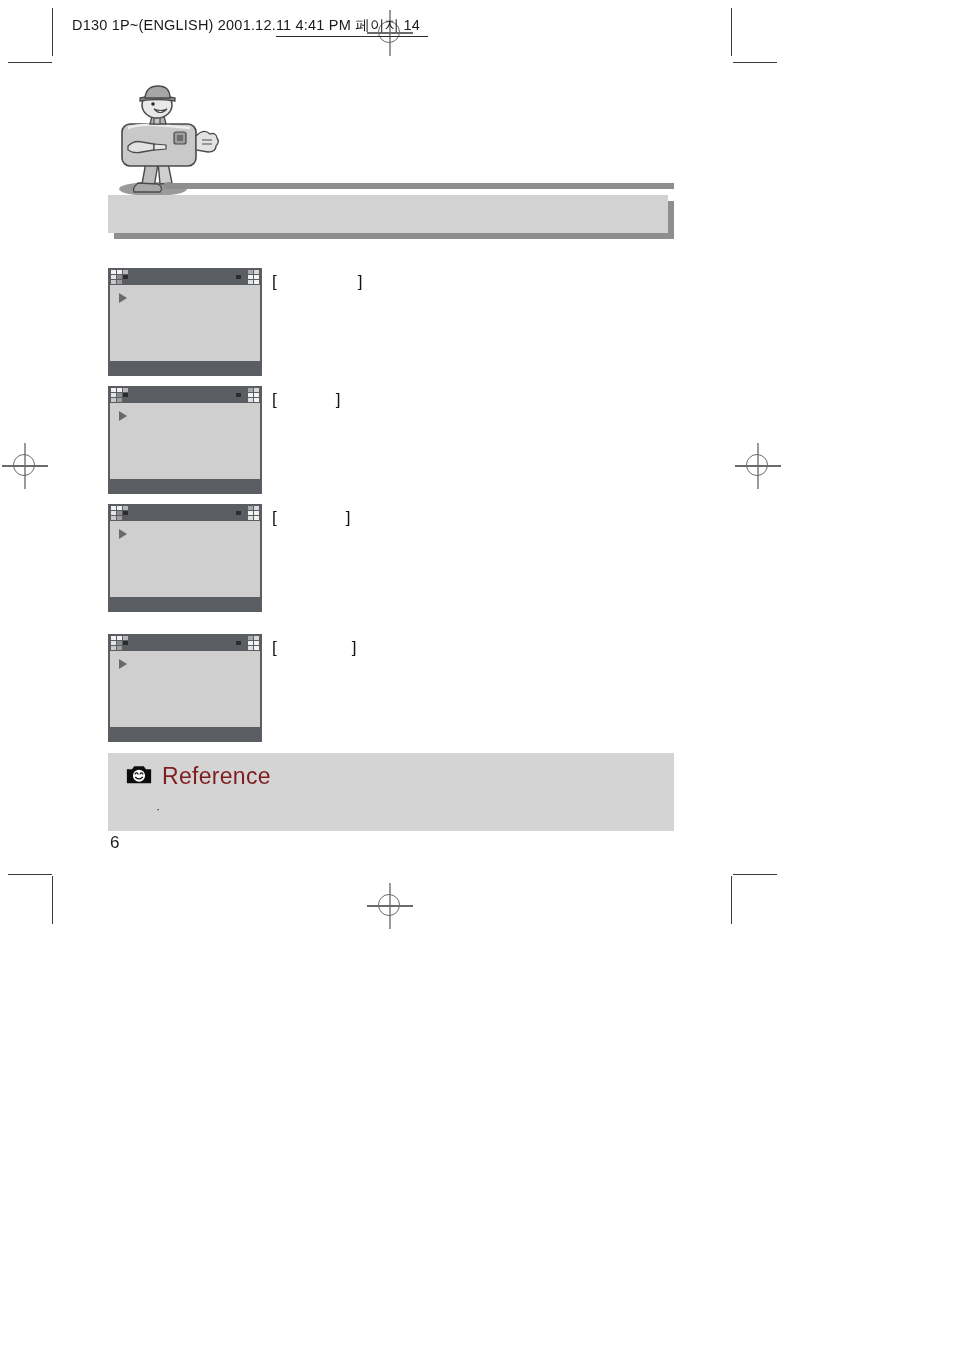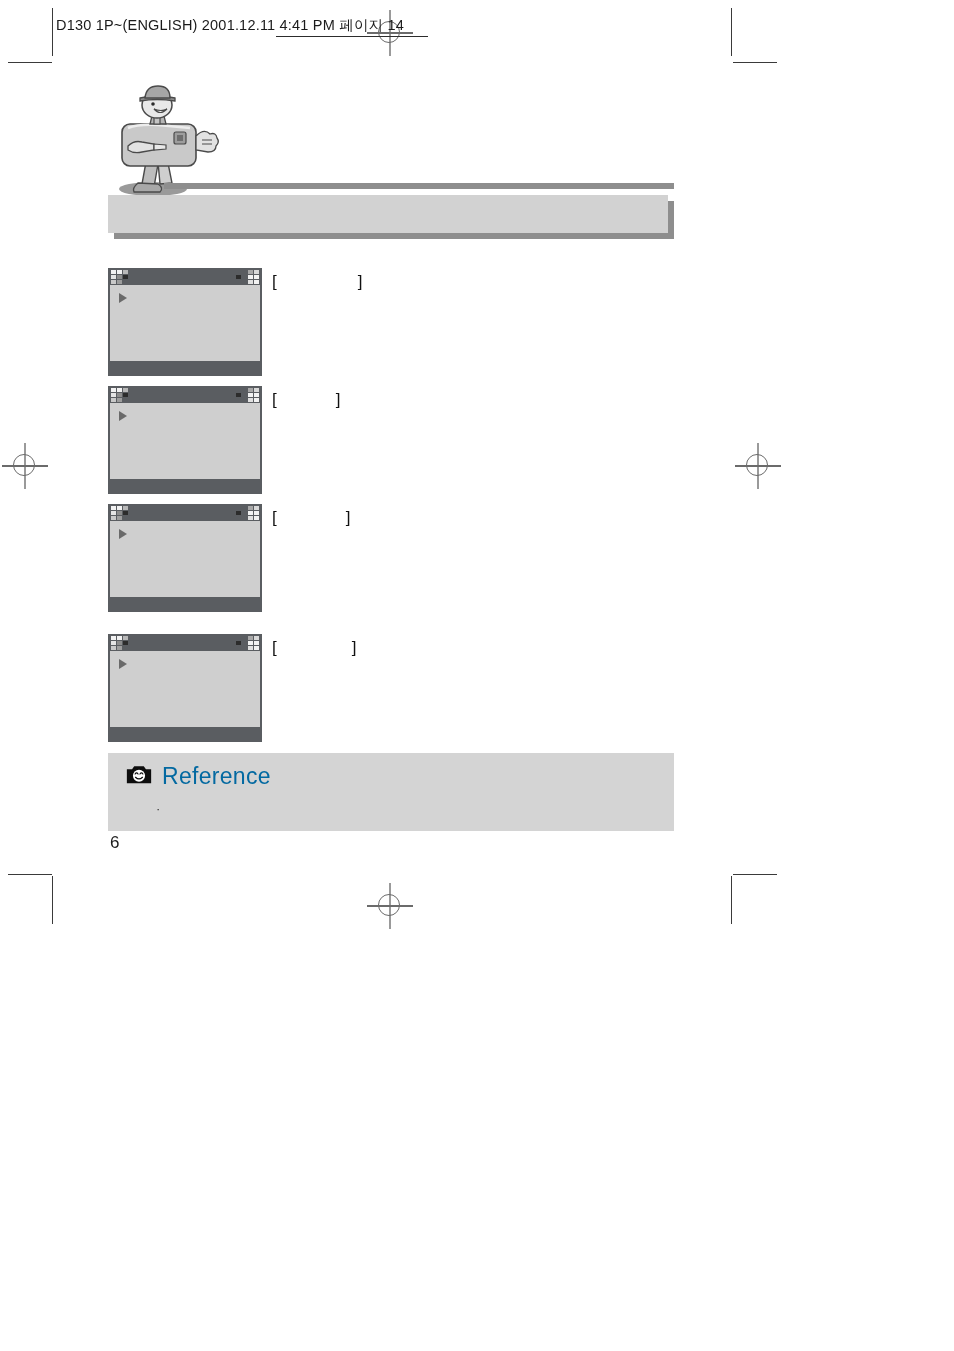--- a/index.html
+++ b/index.html
@@ -59,21 +59,21 @@
     left: 0;
     top: 22px;
     width: 46px;
     height: 1.5px;
     background: #6b6b6b;
   }
 
   
   #header-strip {
     position: absolute;
-    left: 56px;
+    left: 72px;
     top: 12px;
     display: flex;
     align-items: center;
     height: 26px;
   }
   #header-filename {
     font-size: 14.5px;
     color: #1b1b1b;
     letter-spacing: 0.2px;
     white-space: nowrap;
@@ -215,21 +215,21 @@
   #reference-head {
     position: absolute;
     left: 18px;
     top: 10px;
     display: flex;
     align-items: center;
     gap: 10px;
   }
   #reference-title {
     font-size: 23px;
-    color: #0369a1;
+    color: #7f1d1d;
     letter-spacing: 0.3px;
   }
   #reference-note {
     position: absolute;
     left: 48px;
     top: 48px;
     font-size: 13px;
     color: #333333;
   }
 

